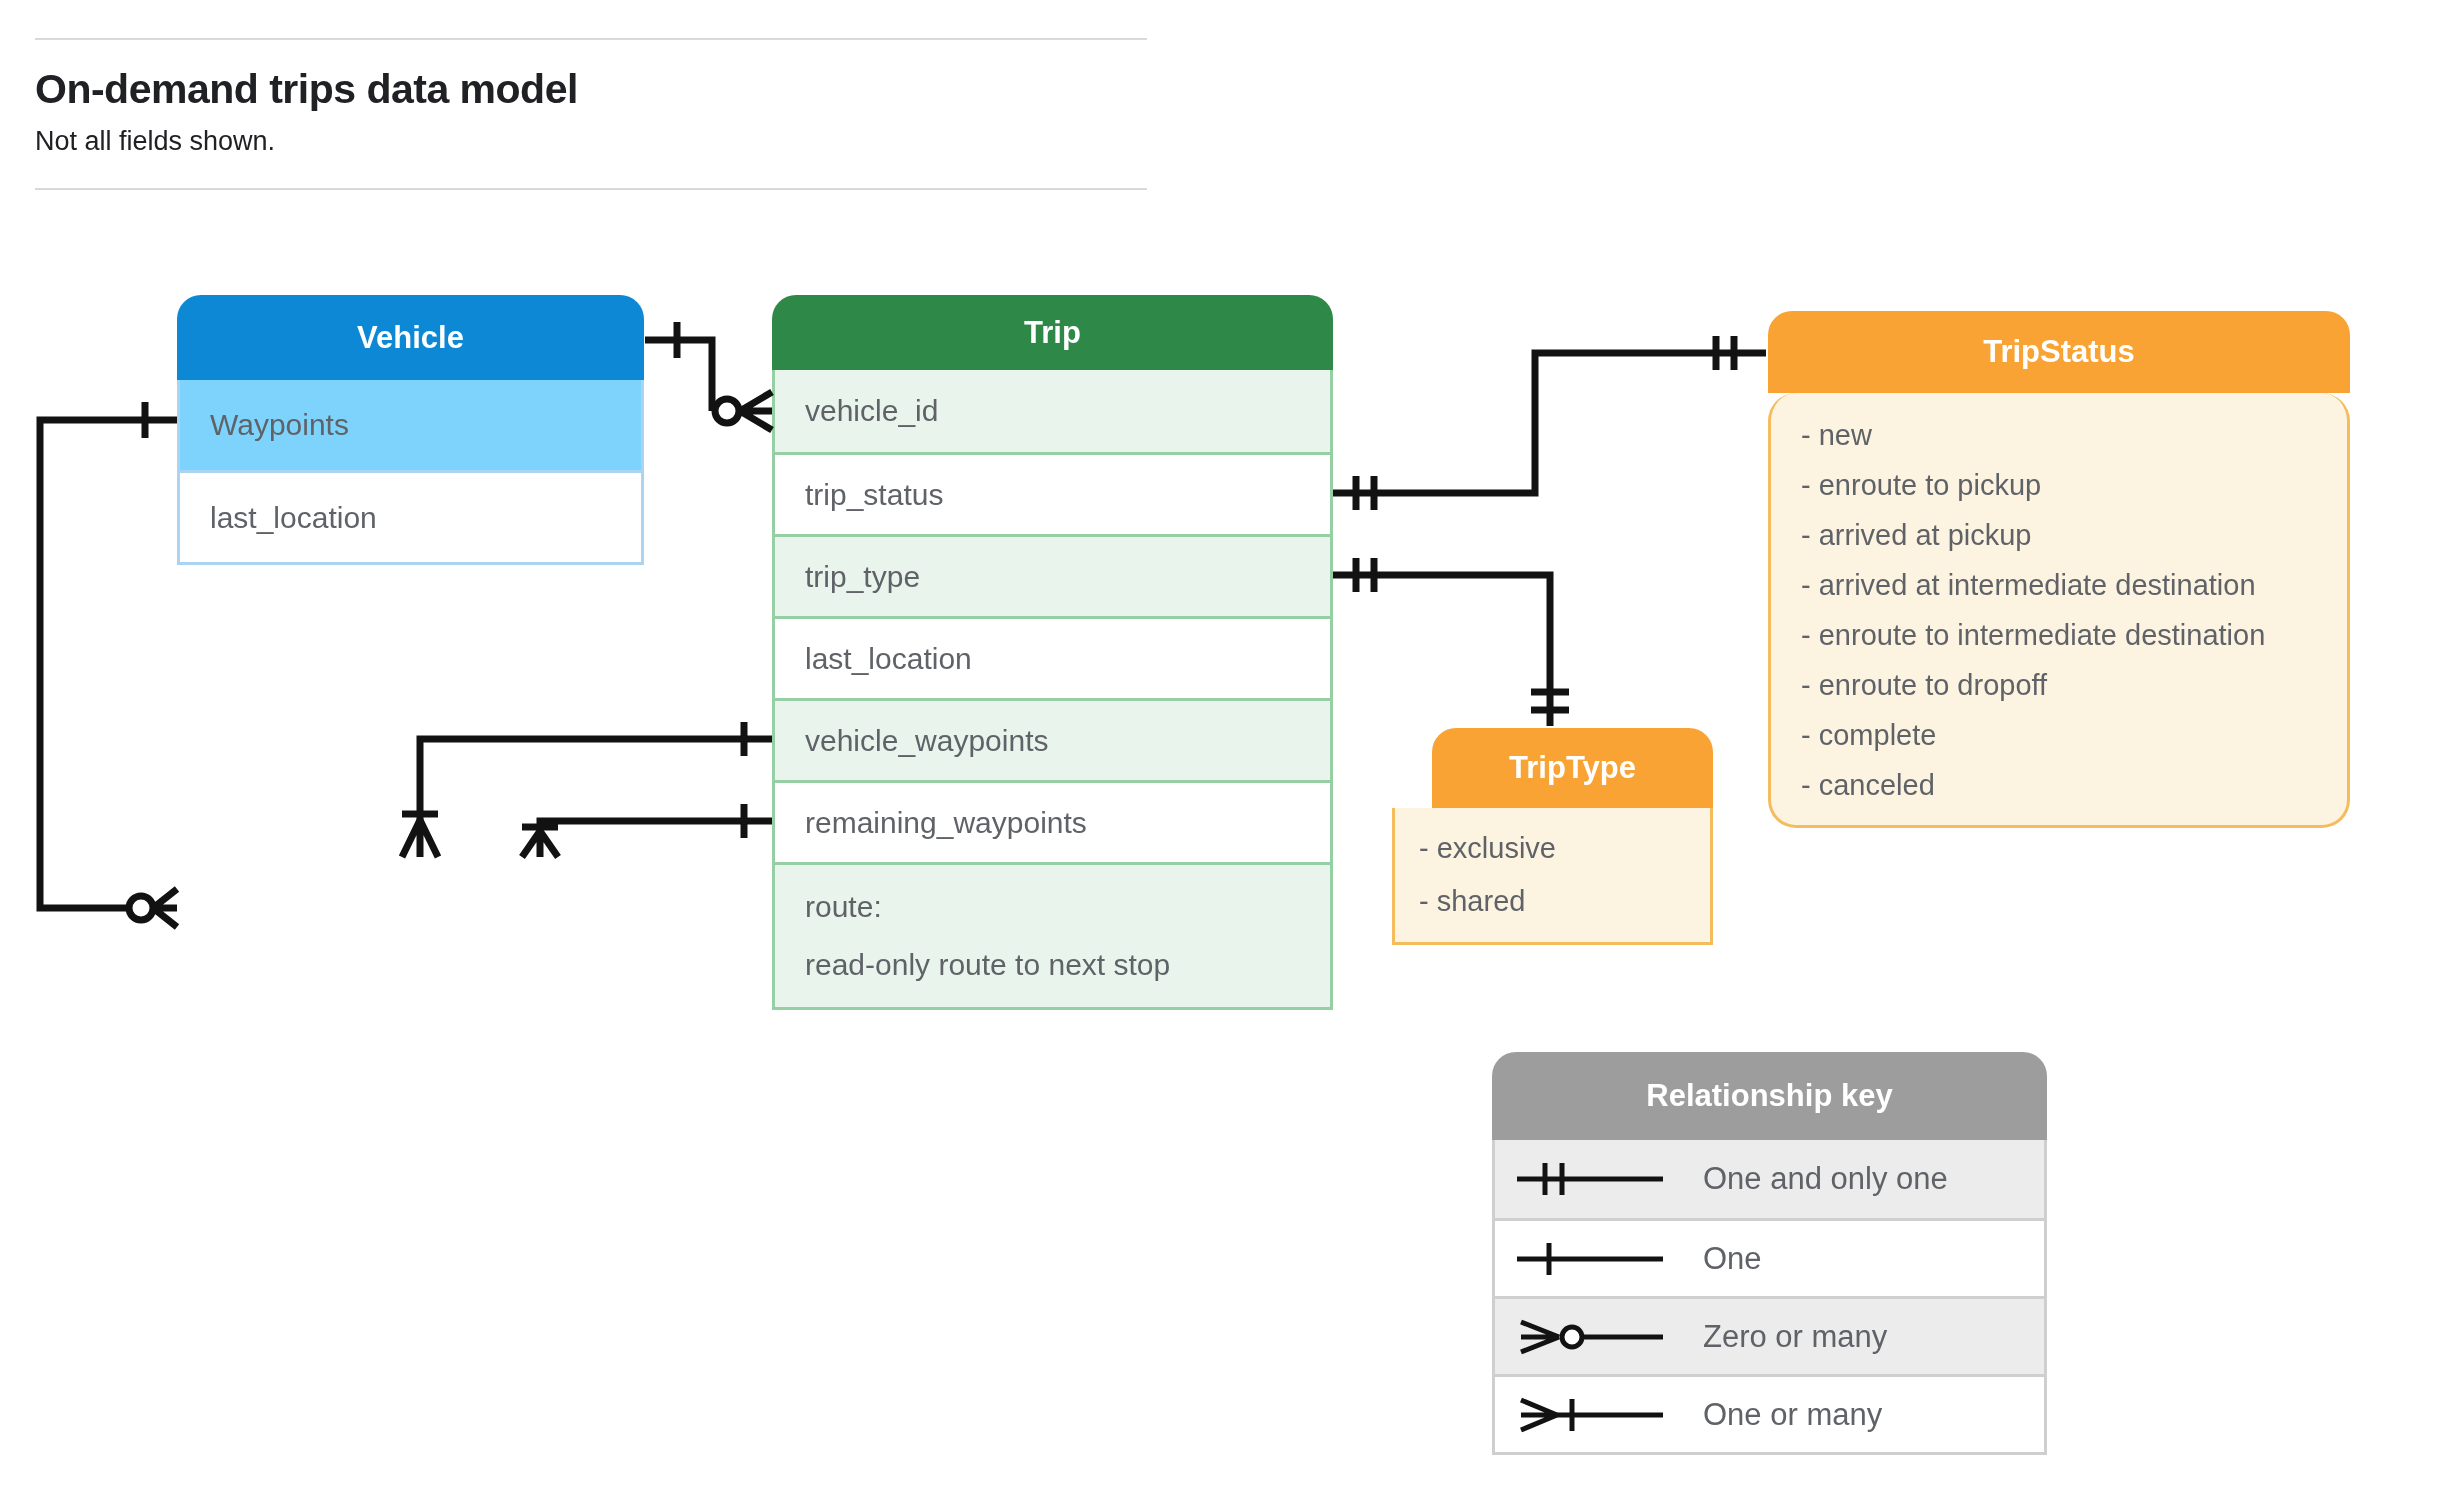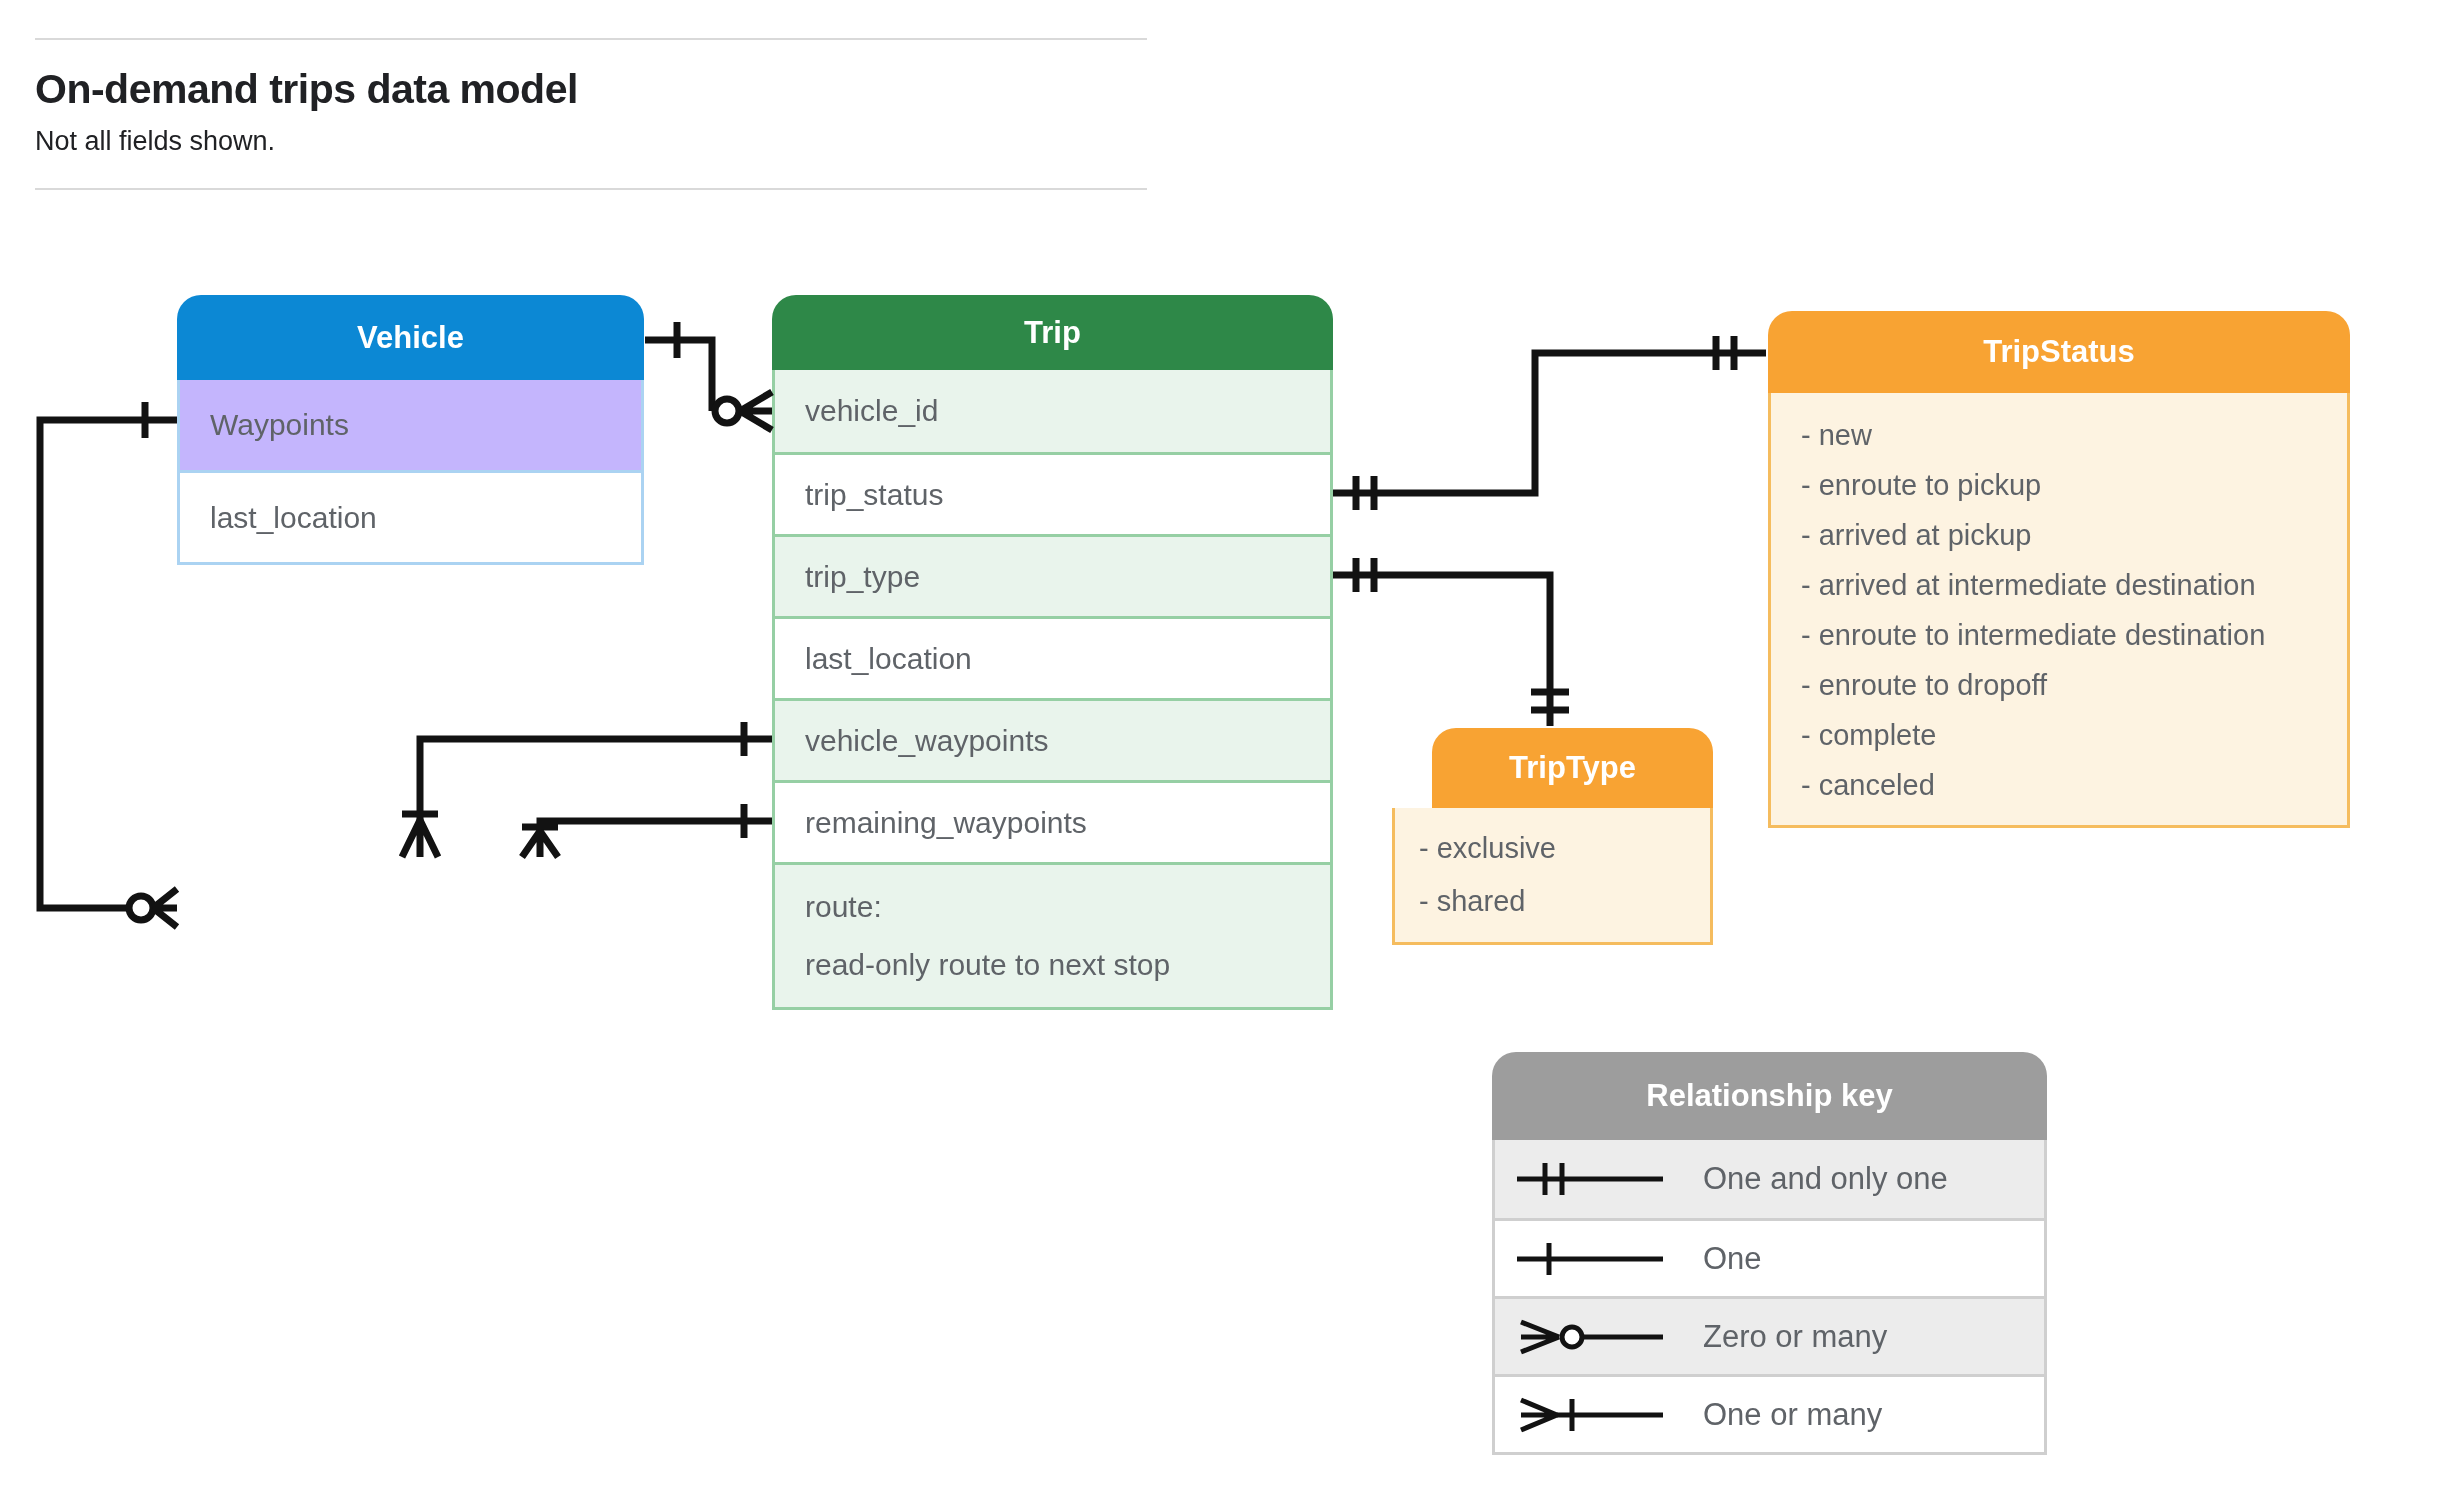--- a/index.html
+++ b/index.html
@@ -24,38 +24,38 @@
     font-size:30px; color:#5f6368; background:#ffffff;
   }
   .entity .row + .row { border-top:3px solid var(--bc); }
   .entity .row.indent { padding-left:58px; }
 
   
   #vehicle { left:177px; top:295px; width:467px; --bc:#abd3f2; }
   #vehicle .hdr { height:85px; background:#0c88d4; }
   #vehicle .row { height:90px; }
   #vehicle .row.last { height:92px; }
-  #vehicle .row.tint { background:#c4b5fd; }
+  #vehicle .row.tint { background:#7dd3fc; }
 
   
   #trip { left:772px; top:295px; width:561px; --bc:#96cfa4; }
   #trip .hdr { height:75px; background:#2e8848; }
   #trip .row { height:82px; }
   #trip .row.tint { background:#e9f4ec; }
   #trip .row.route { height:145px; flex-direction:column; align-items:flex-start; justify-content:center; row-gap:24px; }
 
   
   .enum { --bc:#f5bc5e; }
   .enum .hdr { background:#f8a333; }
   .enum .body { border:3px solid var(--bc); border-top:none; background:#fdf3e1; }
   .enum .item { font-size:29px; color:#5f6368; }
 
   #tripstatus { left:1768px; top:311px; width:582px; }
   #tripstatus .hdr { height:82px; }
-  #tripstatus .body { padding:17px 30px 15px 30px; }
+  #tripstatus .body { padding:17px 30px 15px 30px;border-radius:28px; }
   #tripstatus .item { line-height:50px; }
 
   #triptype { left:1392px; top:728px; width:321px; }
   #triptype .hdr { height:80px;margin-left:40px; }
   #triptype .body { padding:14px 24px 14px 24px; }
   #triptype .item { line-height:53px; }
 
   
   #tripwaypoint { left:178px; top:860px; width:466px; --bc:#f5bc5e; }
   #tripwaypoint .hdr { height:78px; background:#f8a333; }

